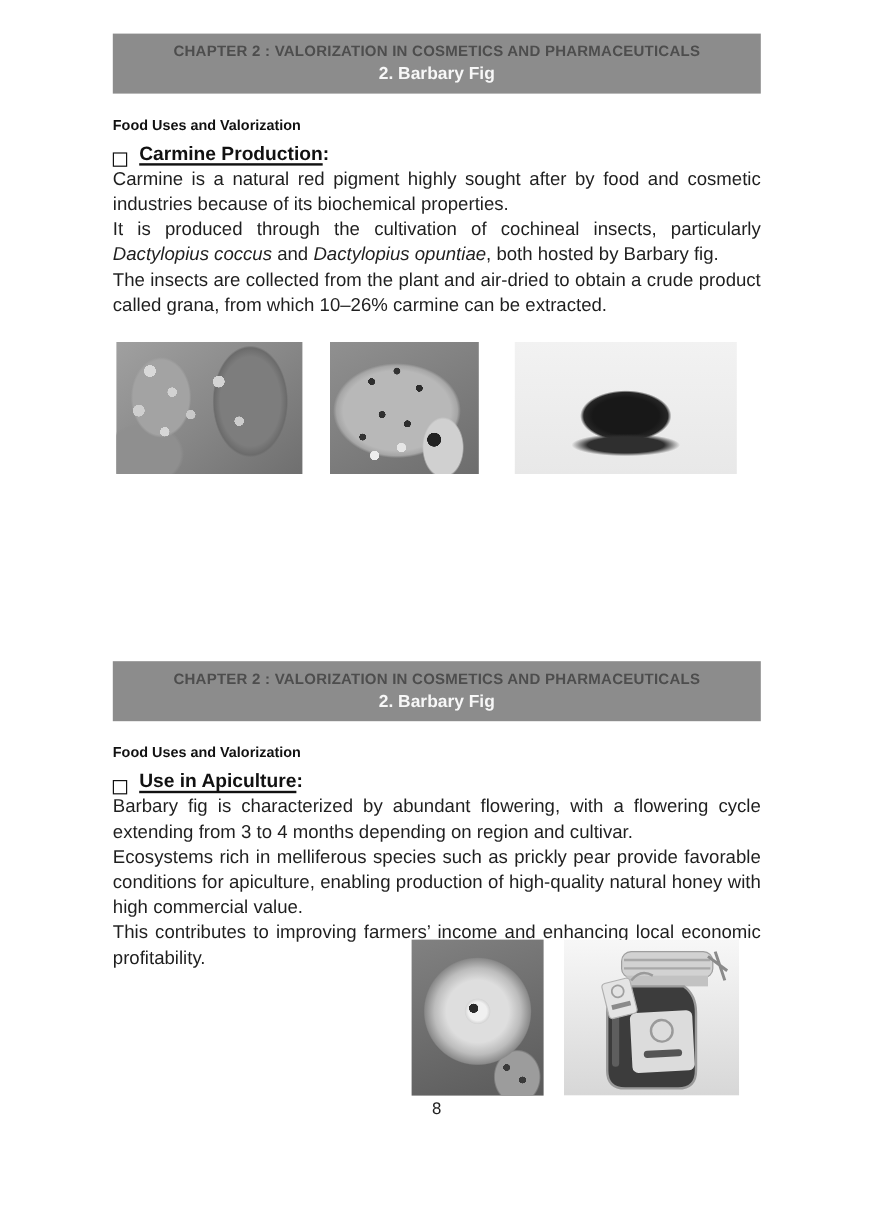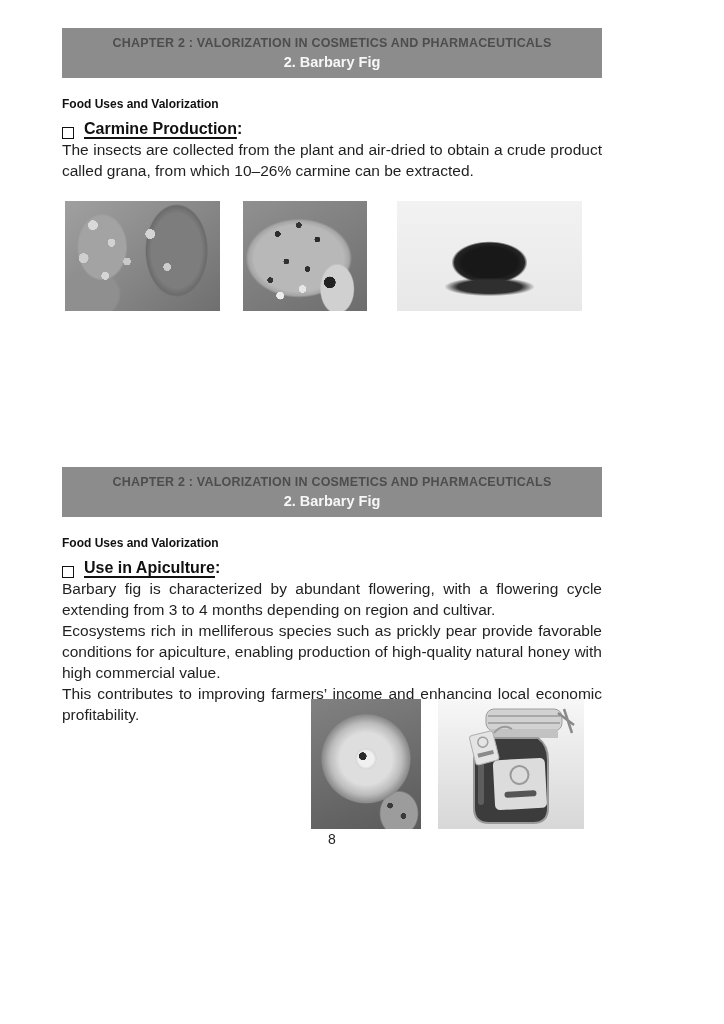--- a/index.html
+++ b/index.html
@@ -1,17 +1,17 @@
 <!DOCTYPE html>
 <html><head>
 <meta charset="utf-8">
 <style>
   html,body{margin:0;padding:0;background:#ffffff;}
   body{width:724px;height:1024px;font-family:"Liberation Sans","DejaVu Sans",sans-serif;color:#1f1f1f;overflow:hidden;}
-  .page{position:relative;width:724px;height:1024px;background:#fff;box-sizing:border-box;padding:28px 90px 0 62px;}
+  .page{position:relative;width:724px;height:1024px;background:#fff;box-sizing:border-box;padding:28px 90px 0 94px;}
   .content{width:540px;}
 
   
   .slide-bar{width:540px;height:50px;background:#8c8c8c;box-sizing:border-box;
              display:flex;flex-direction:column;justify-content:center;align-items:center;gap:5px;}
   .bar-line1{font-size:12.5px;font-weight:bold;color:#4d4d4d;letter-spacing:.2px;line-height:1;}
   .bar-line2{font-size:14.5px;font-weight:bold;color:#f7f7f7;line-height:1;}
 
   .section-title{margin-top:16px;font-size:12px;font-weight:bold;line-height:20px;color:#111;}
   .bullet-row{margin-top:4px;display:flex;align-items:flex-end;line-height:21px;}
@@ -88,21 +88,23 @@
       </div>
 
       <div class="section-title">Food Uses and Valorization</div>
 
       <div class="bullet-row">
         <span class="bullet-square"></span>
         <span class="bullet-heading">Carmine Production</span>
           <span class="bullet-suffix">:</span>
       </div>
 
+      <p class="body mt5">Carmine is a natural red pigment highly sought after by food and cosmetic industries because of its biochemical properties.</p>
 
+      <p class="body mt6"><span>It is produced through the cultivation of cochineal insects, particularly </span><span class="italic">Dactylopius coccus</span><span> and </span><span class="italic">Dactylopius opuntiae</span><span>, both hosted by Barbary fig.</span></p>
 
       <p class="body mt6">The insects are collected from the plant and air-dried to obtain a crude product called grana, from which 10–26% carmine can be extracted.</p>
 
       <div class="photo-row-1">
         <div class="photo ph1"></div>
         <div class="photo ph2"></div>
         <div class="photo ph3"></div>
       </div>
     </section>
 

